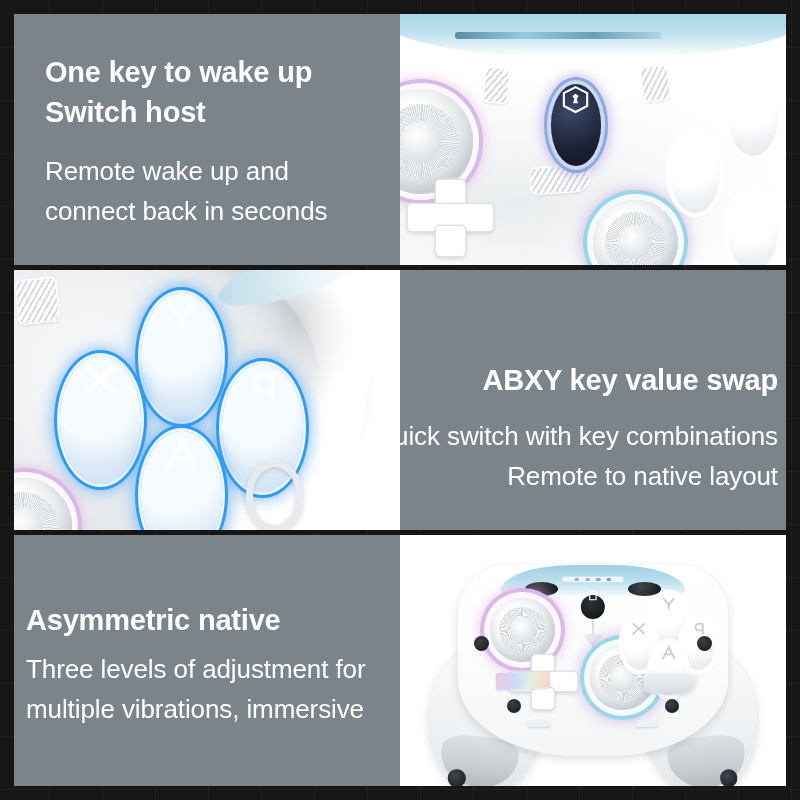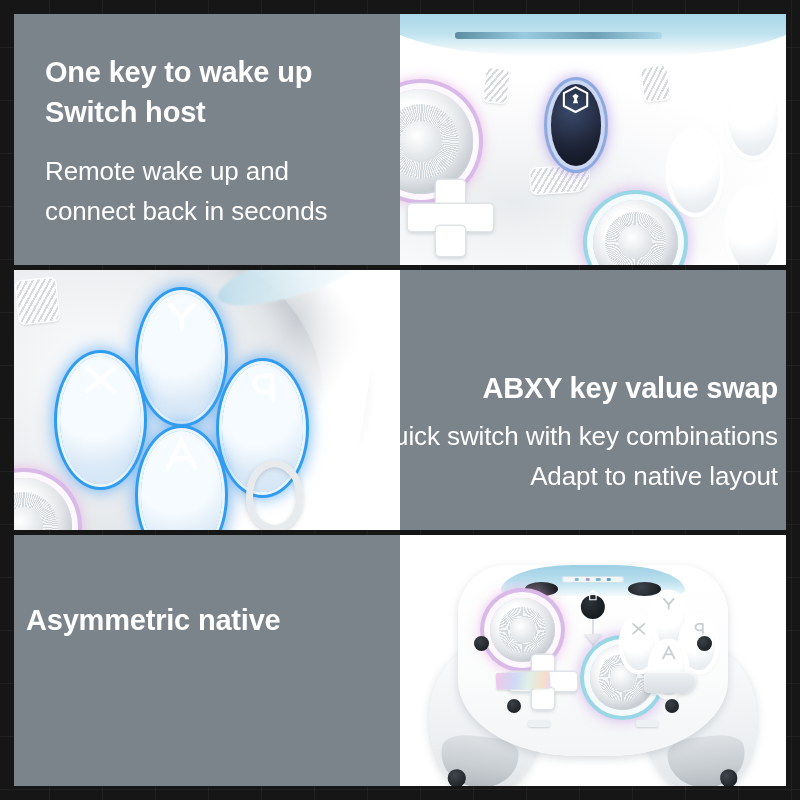--- a/index.html
+++ b/index.html
@@ -46,21 +46,21 @@
   .sub {
     font-weight: 400;
     font-size: 26px;
     line-height: 1.52;
     letter-spacing: -0.1px;
     white-space: pre-line;
   }
   .t1-title { left: 31px; top: 38px; }
   .t1-sub   { left: 31px; top: 138px; }
 
-  .t2-title { right: 22px; top: 368px; text-align: center; }
+  .t2-title { right: 22px; top: 360px; text-align: center; }
   .t2-sub   { right: 22px; top: 417px; text-align: right; }
 
   .t3-title { left: 26px; top: 600px; }
   .t3-sub   { left: 26px; top: 650px; }
 
   
   .art { position: absolute; inset: 0; }
 
   
   .zoomface {
@@ -385,25 +385,27 @@
       <div class="ring-hole" style="left:60%; top:73%; width:15%; padding-bottom:15%;"></div>
 
       <div class="stick" style="left:-10%; top:80%; width:25%; padding-bottom:25%;"></div>
     </div>
   </div>
 
   <div class="panel gray r2 cR">
   </div>
   <div class="txt title t2-title" style="z-index:5;">ABXY key value swap</div>
   <div class="txt sub t2-sub" style="z-index:5;">Quick switch with key combinations
-Adapt to native layout</div>
+Remote to native layout</div>
 
   <div class="panel gray r3 cL">
   </div>
   <div class="txt title t3-title" style="z-index:5;">Asymmetric native</div>
+  <div class="txt sub t3-sub" style="z-index:5;">Three levels of adjustment for
+multiple vibrations, immersive</div>
 
   <div class="panel white r3 cR">
     <div class="art whole">
 
       <div class="grip l">
         <div class="grip-clear"></div>
         <div class="grip-dot"></div>
       </div>
       <div class="grip r">
         <div class="grip-clear"></div>

